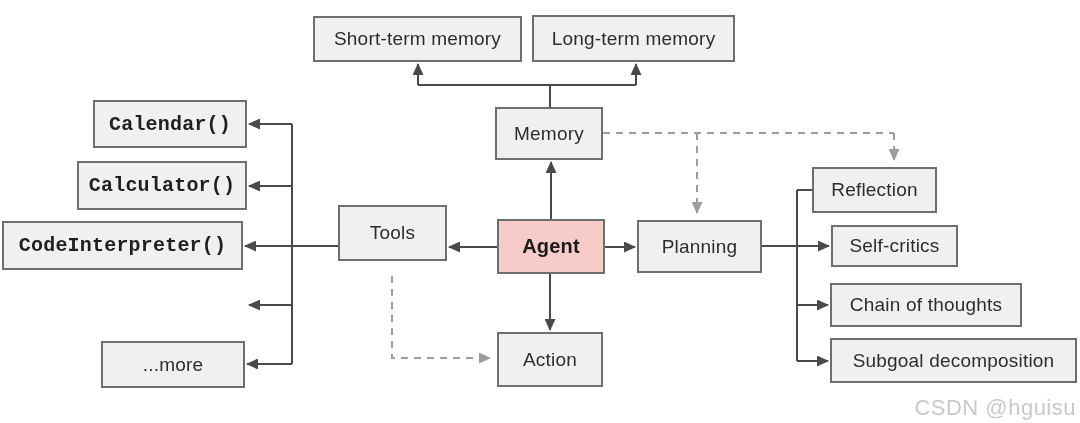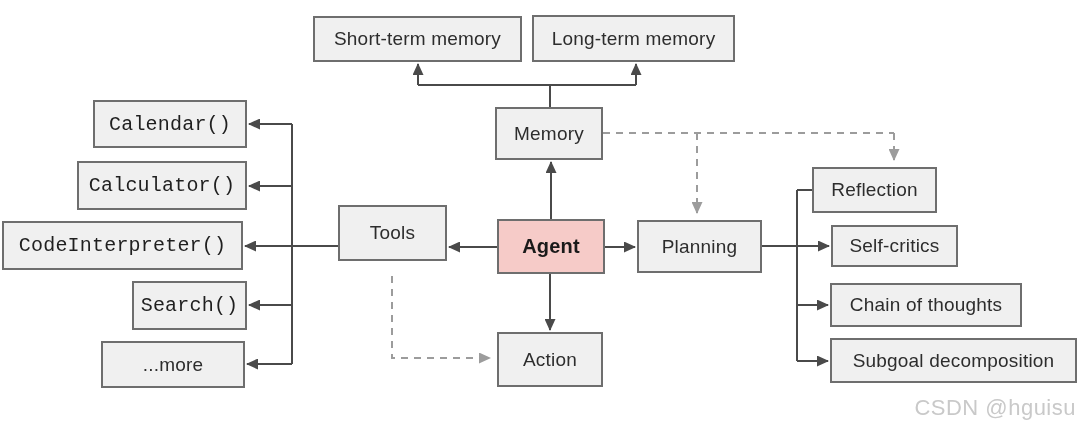--- a/index.html
+++ b/index.html
@@ -26,21 +26,21 @@
     align-items:center;
     justify-content:center;
     font-size:19px;
     color:#2d2d2d;
     z-index:1;
     white-space:nowrap;
     letter-spacing:0.2px;
   }
   .node.mono{
     font-family:"Liberation Mono", monospace;
-    font-weight:normal;
+    font-weight:bold;
     font-size:20px;
     color:#1f1f1f;
   }
   .node.agent{
     background:#f6cbc8;
     font-weight:bold;
     font-size:20px;
     color:#1a1a1a;
   }
   .watermark{
@@ -101,21 +101,20 @@
   <div class="node" style="left:532px;top:15px;width:203px;height:47px">Long-term memory</div>
 
   <div class="node" style="left:495px;top:107px;width:108px;height:53px">Memory</div>
   <div class="node agent" style="left:497px;top:219px;width:108px;height:55px">Agent</div>
   <div class="node" style="left:497px;top:332px;width:106px;height:55px">Action</div>
 
   <div class="node" style="left:338px;top:205px;width:109px;height:56px">Tools</div>
   <div class="node mono" style="left:93px;top:100px;width:154px;height:48px">Calendar()</div>
   <div class="node mono" style="left:77px;top:161px;width:170px;height:49px">Calculator()</div>
   <div class="node mono" style="left:2px;top:221px;width:241px;height:49px">CodeInterpreter()</div>
-  <div class="node mono" style="left:132px;top:281px;width:115px;height:49px">Search()</div>
   <div class="node" style="left:101px;top:341px;width:144px;height:47px">...more</div>
 
   <div class="node" style="left:637px;top:220px;width:125px;height:53px">Planning</div>
   <div class="node" style="left:812px;top:167px;width:125px;height:46px">Reflection</div>
   <div class="node" style="left:831px;top:225px;width:127px;height:42px">Self-critics</div>
   <div class="node" style="left:830px;top:338px;width:247px;height:45px">Subgoal decomposition</div>
   <div class="node" style="left:830px;top:283px;width:192px;height:44px">Chain of thoughts</div>
 
   <div class="watermark">CSDN @hguisu</div>
 </div>

